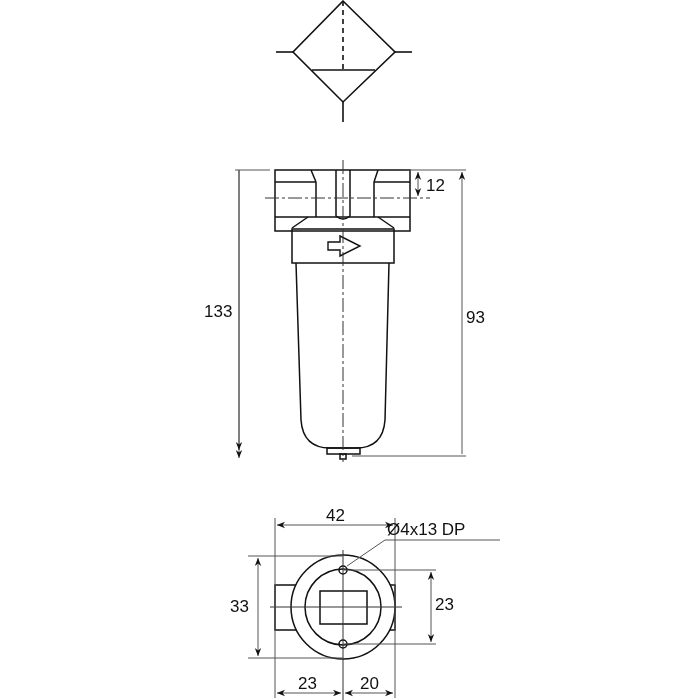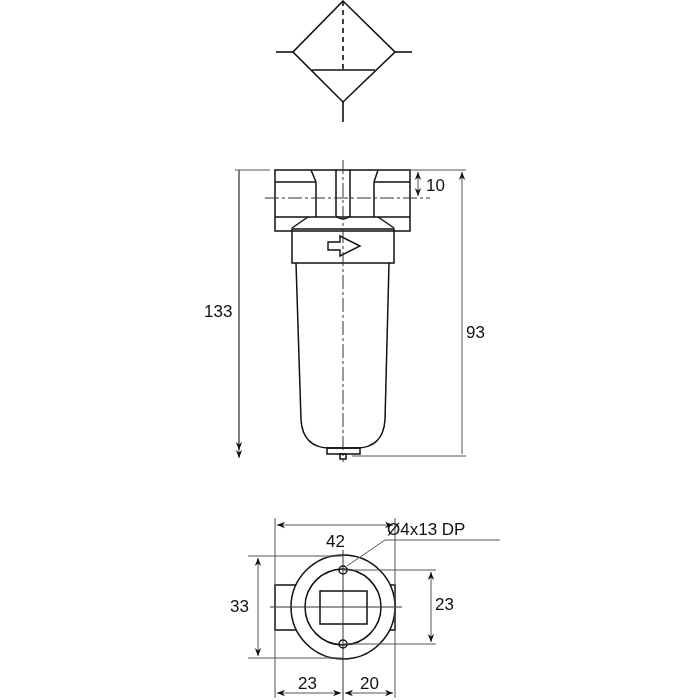--- a/index.html
+++ b/index.html
@@ -87,21 +87,21 @@
     <line x1="258" y1="558" x2="258" y2="656" marker-start="url(#ah)" marker-end="url(#ah)"></line>
     <line x1="343" y1="570" x2="436" y2="570"></line>
     <line x1="343" y1="644" x2="436" y2="644"></line>
     <line x1="431" y1="572" x2="431" y2="642" marker-start="url(#ah)" marker-end="url(#ah)"></line>
     <line x1="277" y1="693" x2="341" y2="693" marker-start="url(#ah)" marker-end="url(#ah)"></line>
     <line x1="345" y1="693" x2="393" y2="693" marker-start="url(#ah)" marker-end="url(#ah)"></line>
   </g>
 </svg>
 
 <div class="lbl" style="left:204px;top:303px;text-align:right;">133</div>
-<div class="lbl" style="left:426px;top:177px;">10</div>
-<div class="lbl" style="left:466px;top:309px;margin-top:15px;">93</div>
-<div class="lbl" style="left:326px;top:533px;">42</div>
+<div class="lbl" style="left:426px;top:177px;">12</div>
+<div class="lbl" style="left:466px;top:309px;">93</div>
+<div class="lbl" style="left:326px;top:507px;">42</div>
 <div class="lbl" style="left:387px;top:521px;">Ø4x13 DP</div>
 <div class="lbl" style="left:230px;top:598px;">33</div>
 <div class="lbl" style="left:435px;top:596px;">23</div>
 <div class="lbl" style="left:298px;top:675px;">23</div>
 <div class="lbl" style="left:360px;top:675px;">20</div>
 </div>
 
 </body></html>

